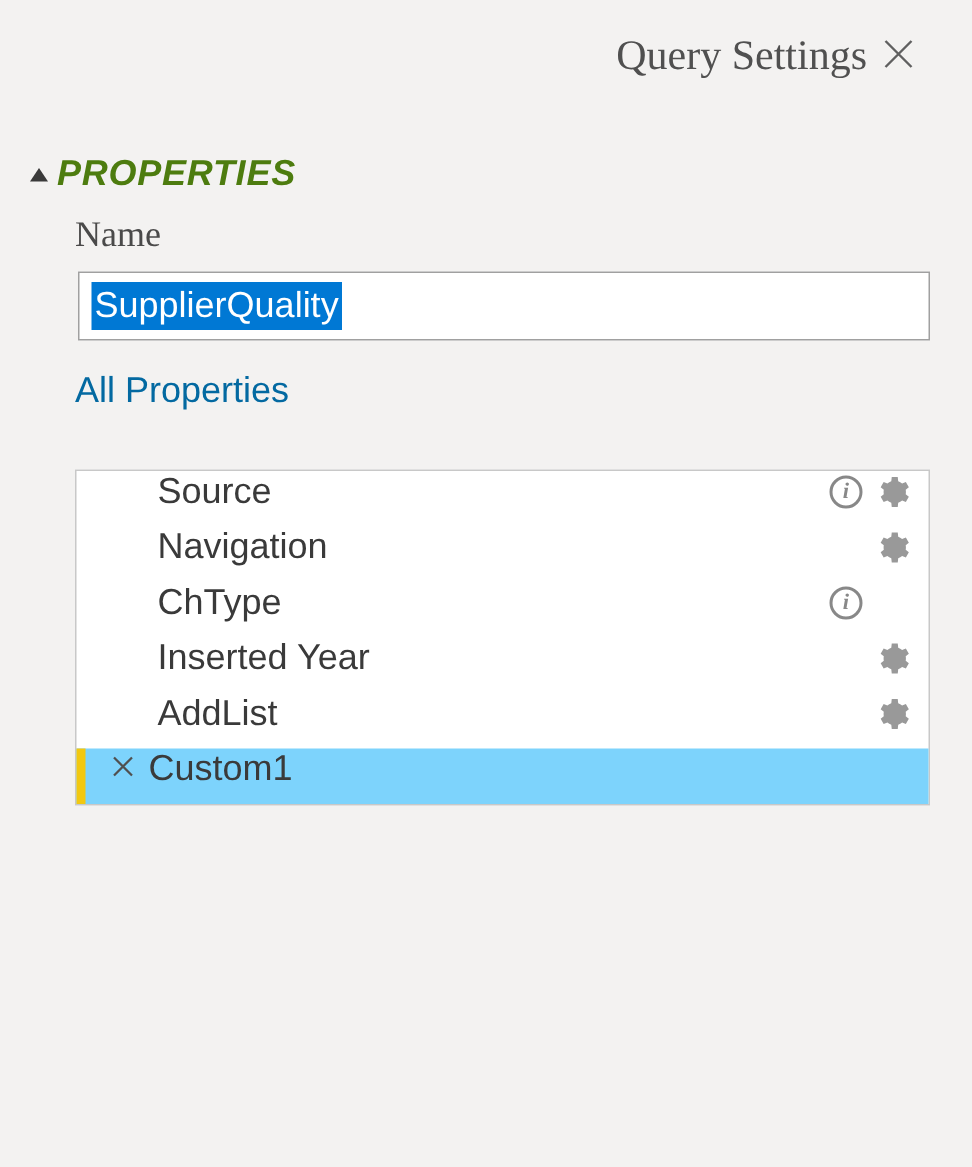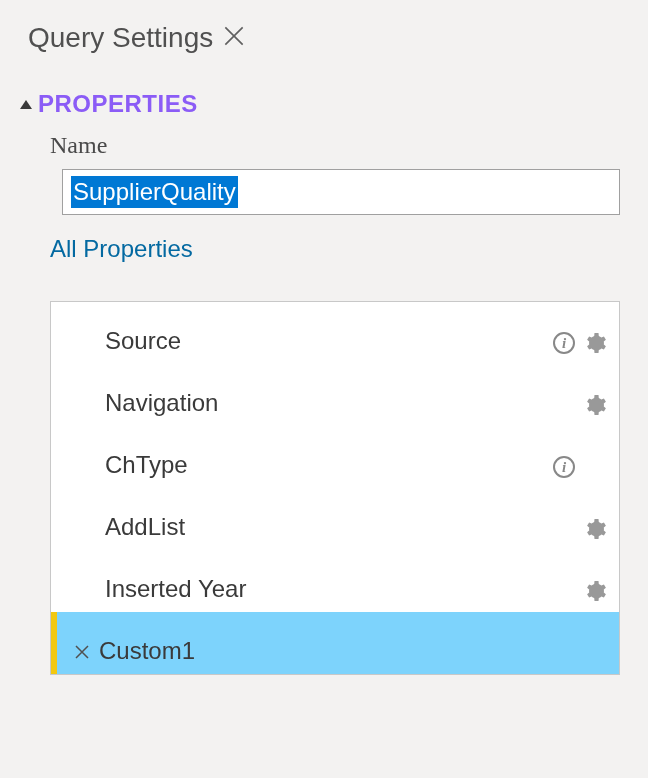--- a/index.html
+++ b/index.html
@@ -12,23 +12,24 @@
       background-color: #f3f2f1;
       width: 648px;
       height: 778px;
       padding: 0;
     }
     .panel {
       padding: 18px 28px;
     }
     .panel-header {
       display: flex;
-      justify-content: flex-start;
-      align-items: center;
-      margin-bottom: 32px;
+      justify-content: flex-end;
+      align-items: center;
+      margin-bottom: 44px;
+      font-family: Liberation Serif, serif;
     }
     .panel-title {
       font-size: 28px;
       font-weight: 400;
       color: #505050;
     }
     .close-btn {
       font-size: 32px;
       color: #606060;
       cursor: pointer;
@@ -49,32 +50,33 @@
       height: 0;
       border-left: 6px solid transparent;
       border-right: 6px solid transparent;
       border-bottom: 9px solid #3a3a3a;
       transform: rotate(0deg);
       margin-left: -8px;
     }
     .section-title {
       font-size: 24px;
       font-weight: 700;
-      color: #8b5cf6;
+      color: #4d7c0f;
       letter-spacing: 0.5px;
+      font-style: italic;
     }
     .field-label {
       font-size: 24px;
       color: #4a4a4a;
       margin-left: 22px;
       margin-bottom: 10px;
       font-family: Liberation Serif, serif;
     }
     .input-wrapper {
-      margin-left: 34px;
+      margin-left: 24px;
       margin-bottom: 20px;
     }
     .input-selected {
       background: #ffffff;
       padding: 6px 8px;
       border: 1px solid #a0a0a0;
     }
     .input-selected .highlight {
       background: #0078d4;
       color: #ffffff;
@@ -96,22 +98,22 @@
     .accent-bar {
       position: absolute;
       left: 0;
       top: 0;
       bottom: 0;
       width: 6px;
       background: #f2c811;
     }
     .step-row {
       display: flex;
-      align-items: flex-end;
-      padding: 25px 12px 9px 54px;
+      align-items: center;
+      padding: 0 12px 9px 54px;
       font-size: 24px;
       color: #3a3a3a;
       position: relative;
     }
     .step-row.selected {
       background: #7dd3fc;
       padding-left: 22px;
     }
     .step-label {
       flex: 1;
@@ -210,32 +212,32 @@
         <span class="step-label">ChType</span>
         <span class="step-icons">
           <span class="info-icon">i</span>
           <span class="gear-icon" style="visibility:hidden;">
             <svg viewBox="0 0 24 24"></svg>
           </span>
         </span>
       </div>
 
       <div class="step-row">
+        <span class="step-label">Inserted Year</span>
+        <span class="step-icons">
+          <span class="gear-icon">
+            <svg viewBox="0 0 24 24">
+                <path d="M12 8a4 4 0 100 8 4 4 0 000-8zm8.94 4a8.14 8.14 0 00-.14-1.5l2.1-1.64-2-3.46-2.49 1a7.96 7.96 0 00-2.6-1.5L15.5 2h-4l-.31 2.9a7.96 7.96 0 00-2.6 1.5l-2.49-1-2 3.46 2.1 1.64A8.14 8.14 0 006.06 12c0 .5.05 1 .14 1.5L4.1 15.14l2 3.46 2.49-1a7.96 7.96 0 002.6 1.5L11.5 22h4l.31-2.9a7.96 7.96 0 002.6-1.5l2.49 1 2-3.46-2.1-1.64c.09-.5.14-1 .14-1.5z"></path>
+              </svg>
+          </span>
+        </span>
+      </div>
+
+      <div class="step-row">
         <span class="step-label">AddList</span>
-        <span class="step-icons">
-          <span class="gear-icon">
-            <svg viewBox="0 0 24 24">
-                <path d="M12 8a4 4 0 100 8 4 4 0 000-8zm8.94 4a8.14 8.14 0 00-.14-1.5l2.1-1.64-2-3.46-2.49 1a7.96 7.96 0 00-2.6-1.5L15.5 2h-4l-.31 2.9a7.96 7.96 0 00-2.6 1.5l-2.49-1-2 3.46 2.1 1.64A8.14 8.14 0 006.06 12c0 .5.05 1 .14 1.5L4.1 15.14l2 3.46 2.49-1a7.96 7.96 0 002.6 1.5L11.5 22h4l.31-2.9a7.96 7.96 0 002.6-1.5l2.49 1 2-3.46-2.1-1.64c.09-.5.14-1 .14-1.5z"></path>
-              </svg>
-          </span>
-        </span>
-      </div>
-
-      <div class="step-row">
-        <span class="step-label">Inserted Year</span>
         <span class="step-icons">
           <span class="gear-icon">
             <svg viewBox="0 0 24 24">
                 <path d="M12 8a4 4 0 100 8 4 4 0 000-8zm8.94 4a8.14 8.14 0 00-.14-1.5l2.1-1.64-2-3.46-2.49 1a7.96 7.96 0 00-2.6-1.5L15.5 2h-4l-.31 2.9a7.96 7.96 0 00-2.6 1.5l-2.49-1-2 3.46 2.1 1.64A8.14 8.14 0 006.06 12c0 .5.05 1 .14 1.5L4.1 15.14l2 3.46 2.49-1a7.96 7.96 0 002.6 1.5L11.5 22h4l.31-2.9a7.96 7.96 0 002.6-1.5l2.49 1 2-3.46-2.1-1.64c.09-.5.14-1 .14-1.5z"></path>
               </svg>
           </span>
         </span>
       </div>
 
       <div class="step-row selected">

